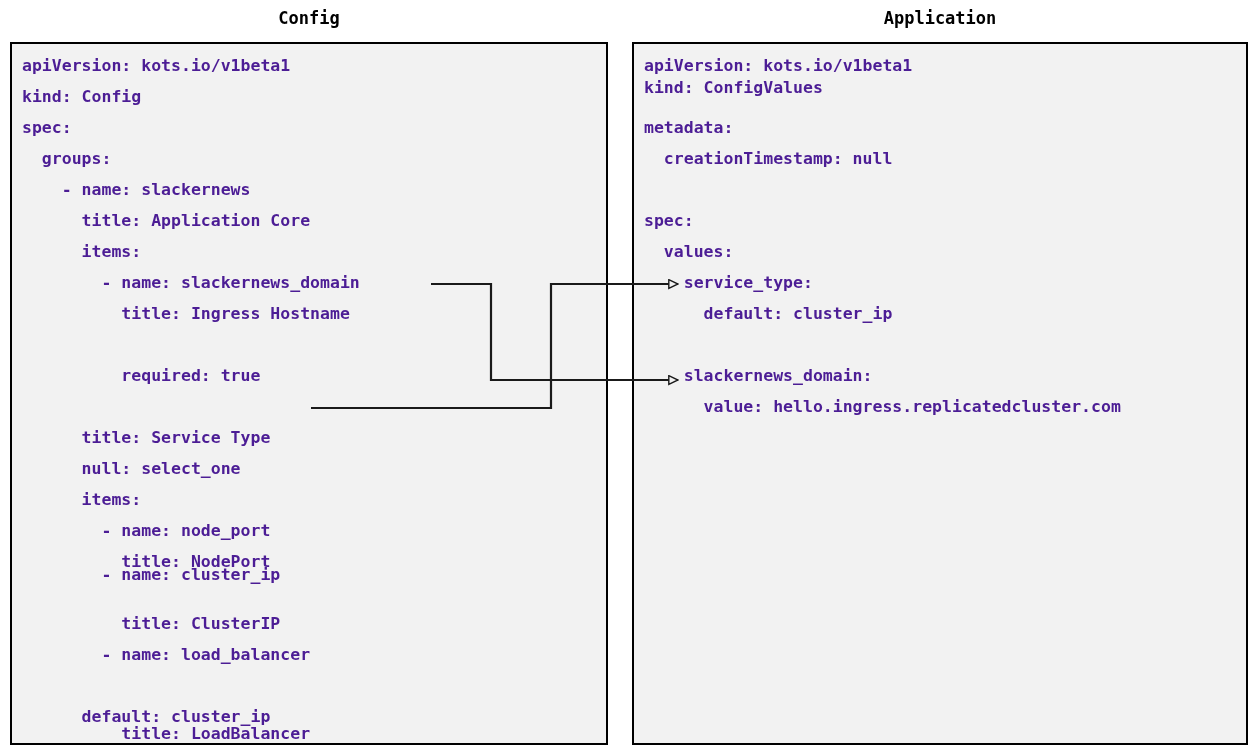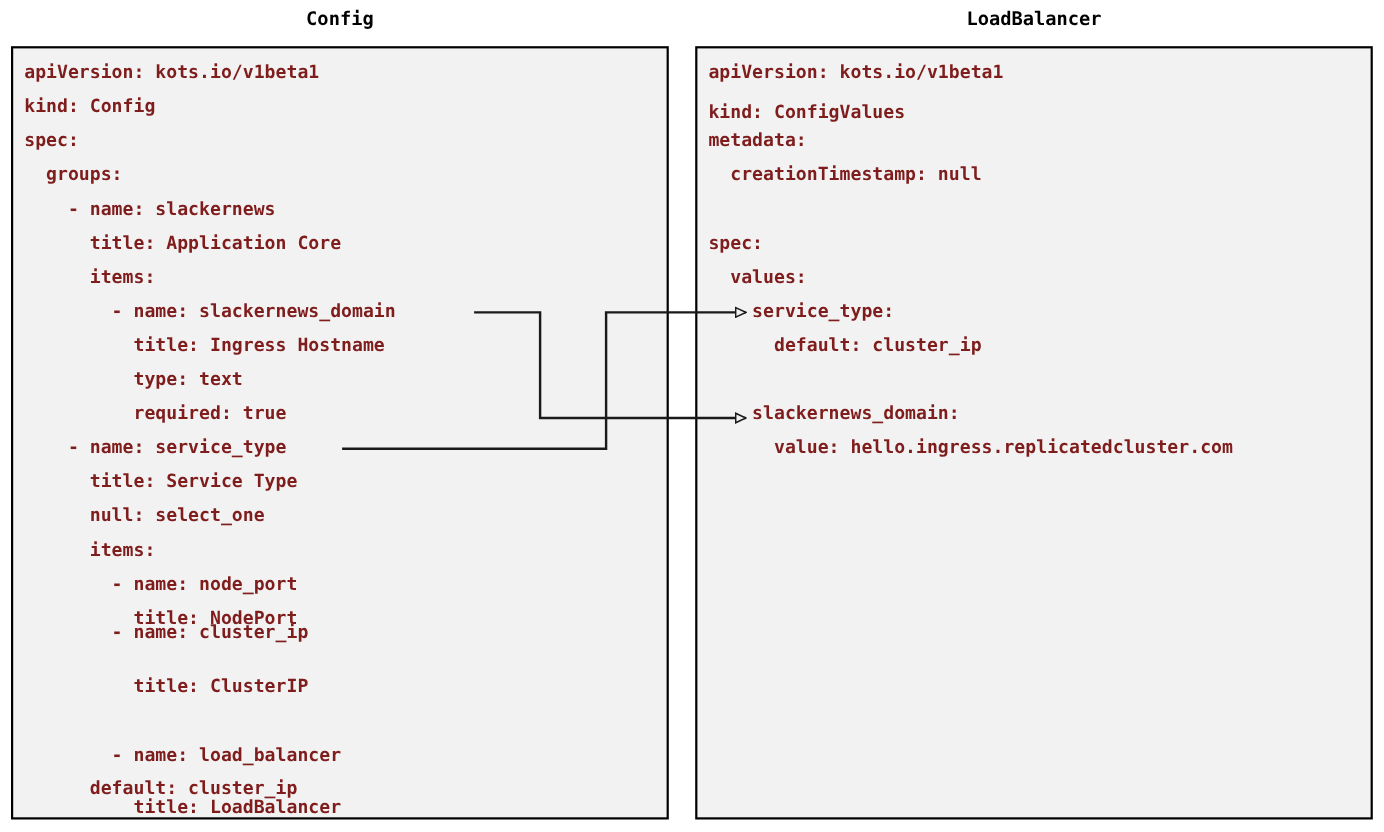--- a/index.html
+++ b/index.html
@@ -60,21 +60,21 @@
   }
 
   .code-line {
     position: absolute;
     left: 0;
     height: 31px;
     line-height: 31px;
     font-family: "DejaVu Sans Mono", "Liberation Mono", monospace;
     font-size: 16.5px;
     font-weight: bold;
-    color: #7f1d1d;
+    color: #4c1d95;
     white-space: pre;
     letter-spacing: 0px;
   }
 
   
   #connectors {
     position: absolute;
     left: 0;
     top: 0;
     width: 1258px;
@@ -82,53 +82,51 @@
     pointer-events: none;
   }
 </style>
 </head>
 <body>
 
 <div class="stage">
 
   <div class="panel-title" id="title-config">Config</div>
 
-  <div class="panel-title" id="title-values">LoadBalancer</div>
+  <div class="panel-title" id="title-values">Application</div>
 
   <div class="code-panel" id="panel-config">
     <div class="code-lines" id="config-lines">
         <div class="code-line" style="top: 0px;">apiVersion: kots.io/v1beta1</div>
         <div class="code-line" style="top: 31px;">kind: Config</div>
         <div class="code-line" style="top: 62px;">spec:</div>
         <div class="code-line" style="top: 93px;">  groups:</div>
         <div class="code-line" style="top: 155px;">      title: Application Core</div>
         <div class="code-line" style="top: 124px;">    - name: slackernews</div>
         <div class="code-line" style="top: 186px;">      items:</div>
         <div class="code-line" style="top: 217px;">        - name: slackernews_domain</div>
         <div class="code-line" style="top: 248px;">          title: Ingress Hostname</div>
-        <div class="code-line" style="top: 279px;">          type: text</div>
         <div class="code-line" style="top: 310px;">          required: true</div>
-        <div class="code-line" style="top: 341px;">    - name: service_type</div>
         <div class="code-line" style="top: 372px;">      title: Service Type</div>
         <div class="code-line" style="top: 403px;">      null: select_one</div>
         <div class="code-line" style="top: 434px;">      items:</div>
         <div class="code-line" style="top: 465px;">        - name: node_port</div>
         <div class="code-line" style="top: 496px;">          title: NodePort</div>
         <div class="code-line" style="top: 509px;">        - name: cluster_ip</div>
         <div class="code-line" style="top: 558px;">          title: ClusterIP</div>
-        <div class="code-line" style="top: 589px; margin-top: 32px;">        - name: load_balancer</div>
+        <div class="code-line" style="top: 589px;">        - name: load_balancer</div>
         <div class="code-line" style="top: 640px; margin-top: 28px;">          title: LoadBalancer</div>
         <div class="code-line" style="top: 651px;">      default: cluster_ip</div>
       </div>
   </div>
 
   <div class="code-panel" id="panel-values">
     <div class="code-lines" id="values-lines">
         <div class="code-line" style="top: 0px;">apiVersion: kots.io/v1beta1</div>
-        <div class="code-line" style="top: 36px;">kind: ConfigValues</div>
+        <div class="code-line" style="top: 22px;">kind: ConfigValues</div>
         <div class="code-line" style="top: 62px;">metadata:</div>
         <div class="code-line" style="top: 93px;">  creationTimestamp: null</div>
         <div class="code-line" style="top: 155px;">spec:</div>
         <div class="code-line" style="top: 186px;">  values:</div>
         <div class="code-line" style="top: 217px;">    service_type:</div>
         <div class="code-line" style="top: 248px;">      default: cluster_ip</div>
         <div class="code-line" style="top: 310px;">    slackernews_domain:</div>
         <div class="code-line" style="top: 341px;">      value: hello.ingress.replicatedcluster.com</div>
       </div>
   </div>

